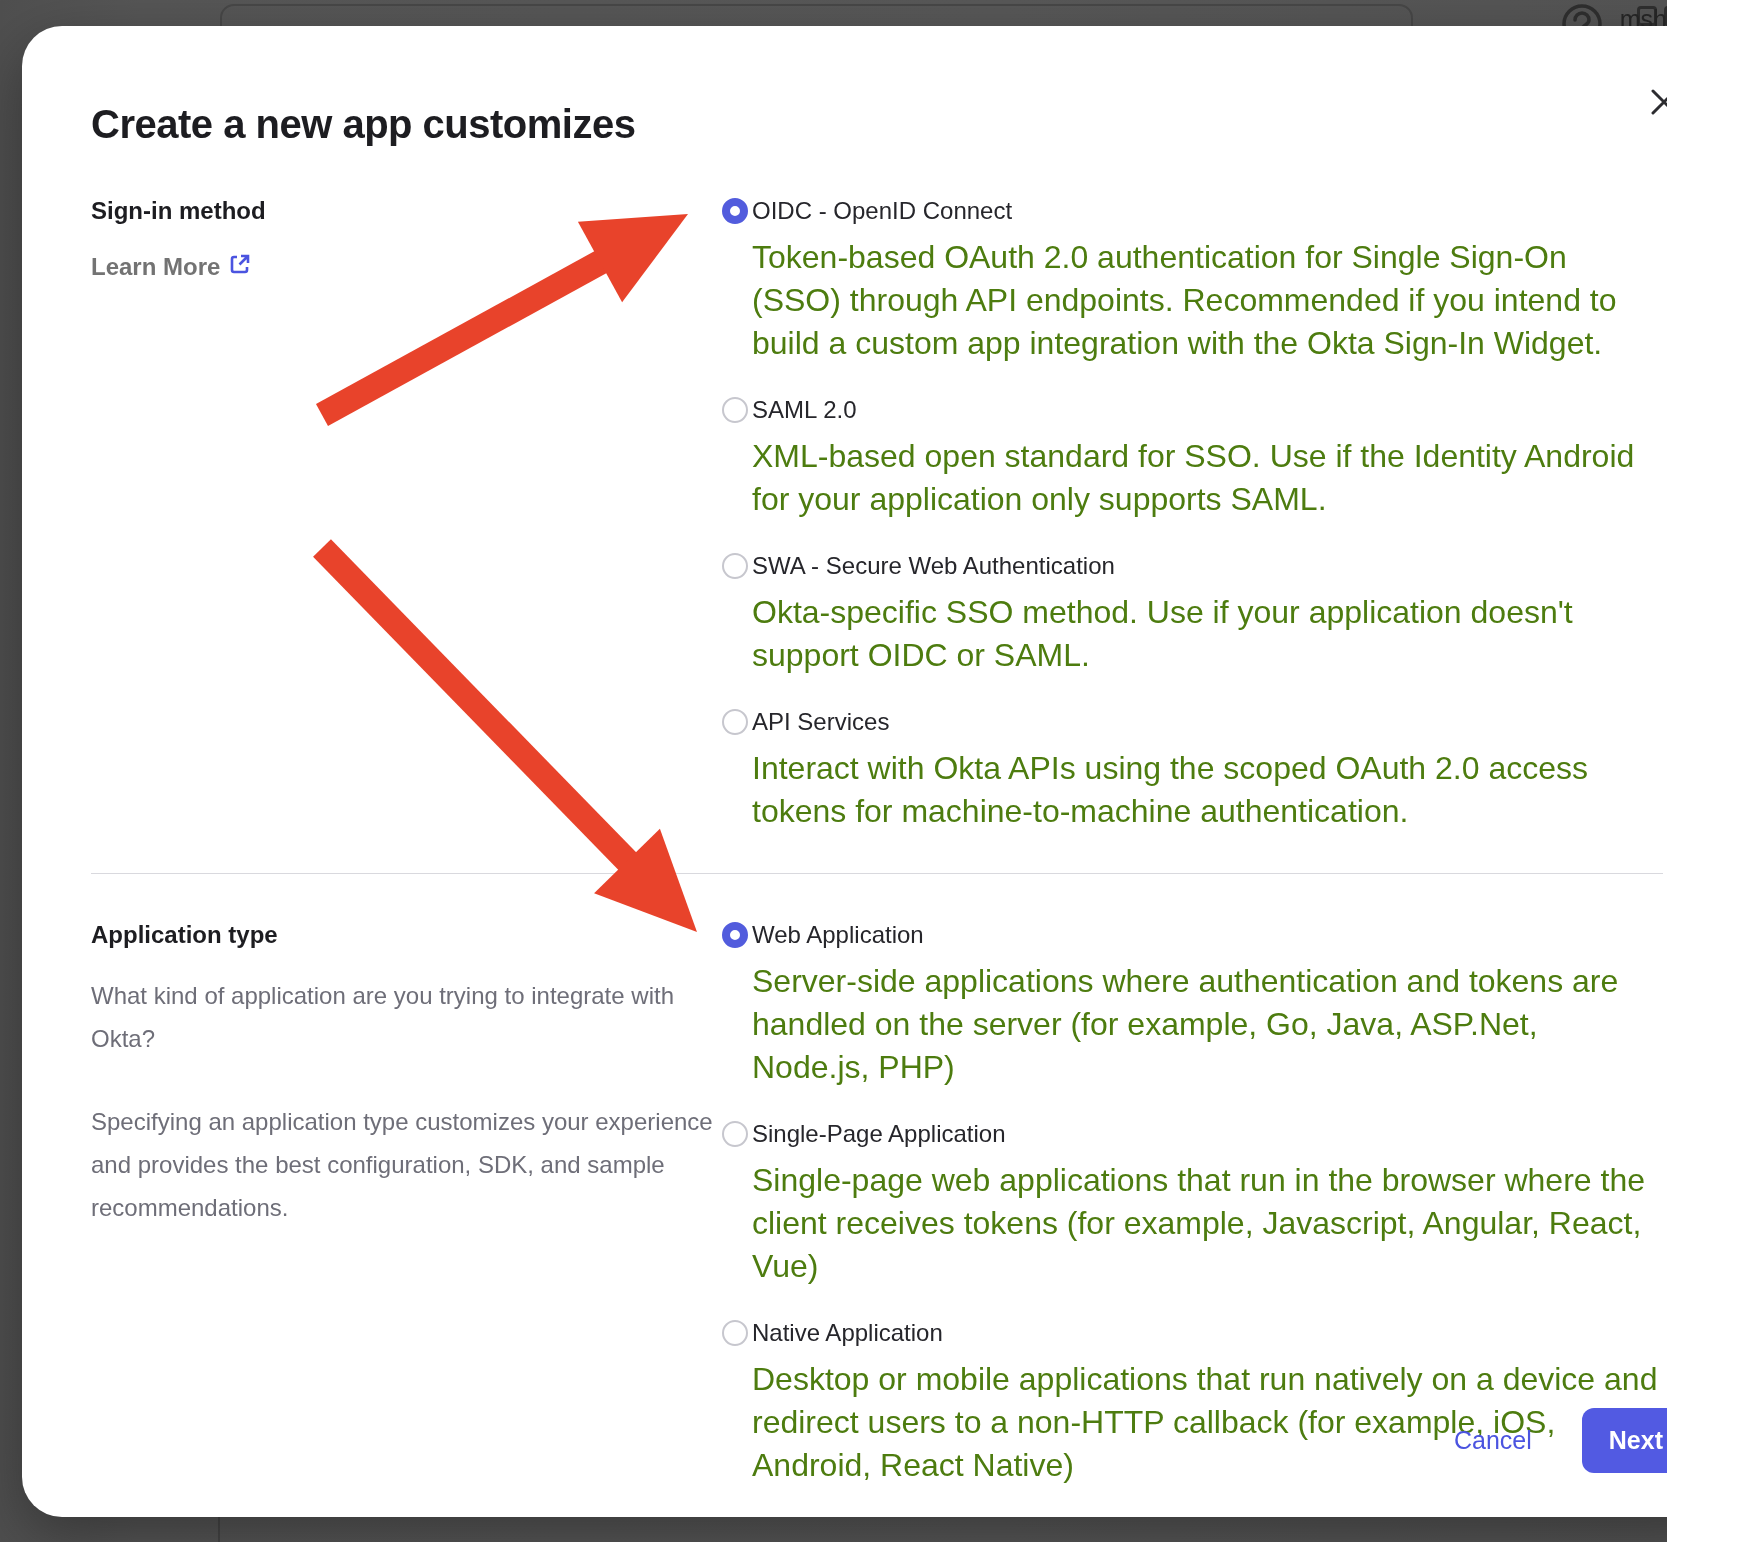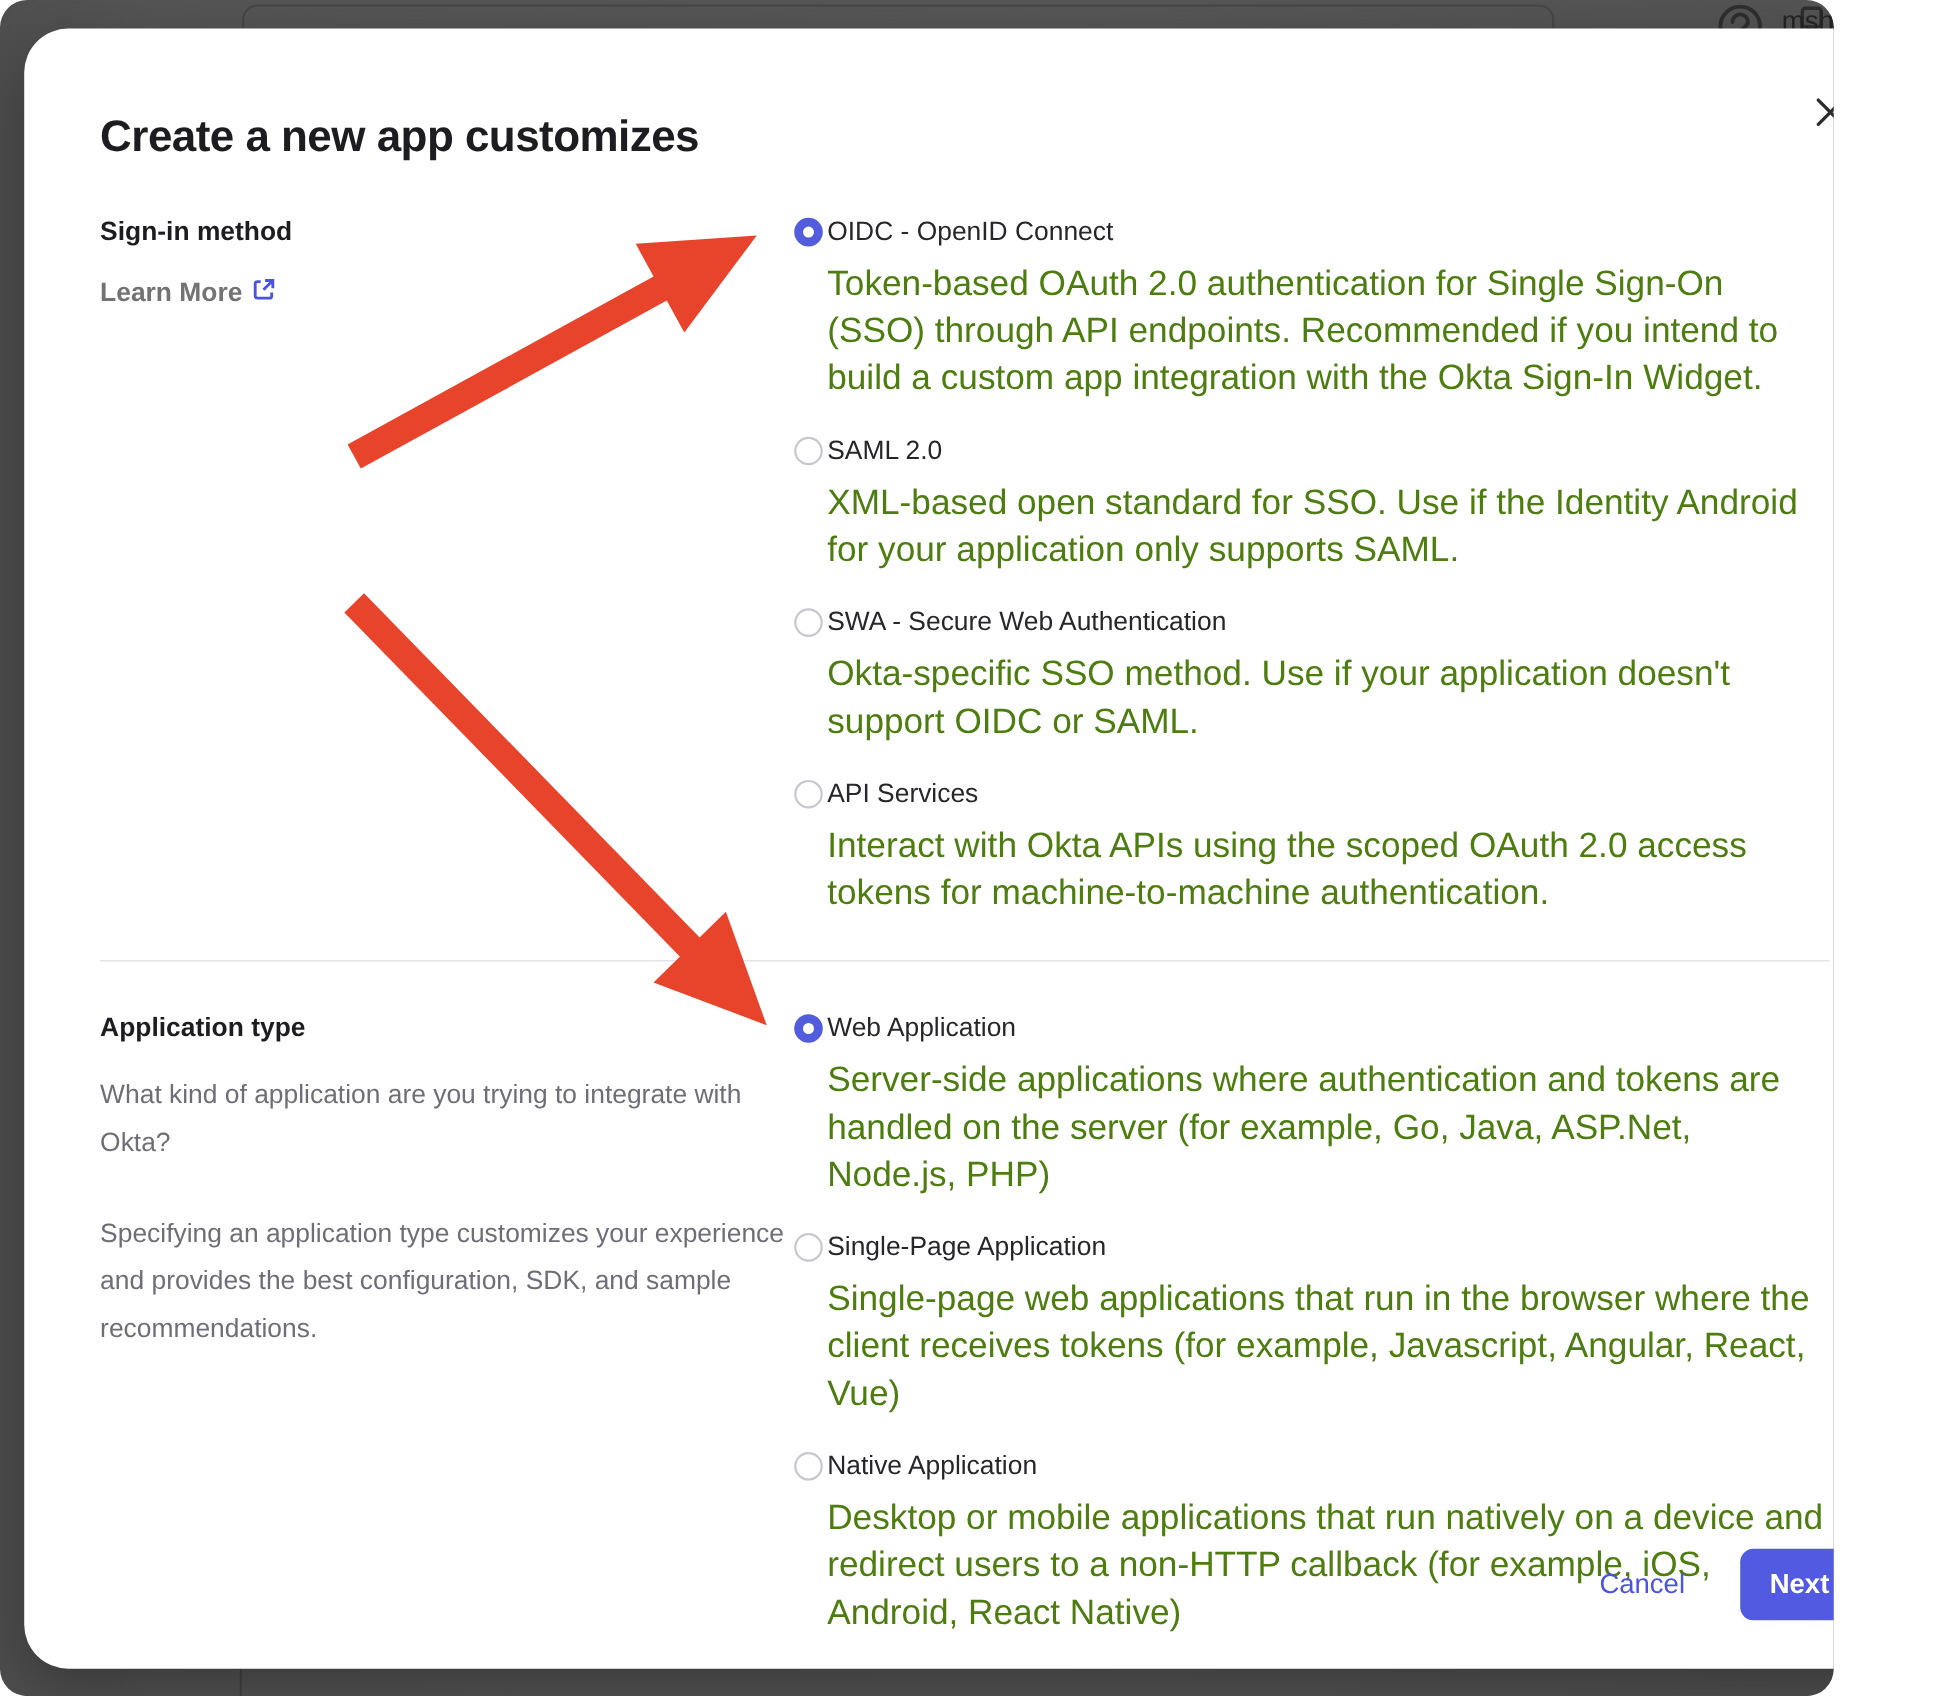--- a/index.html
+++ b/index.html
@@ -1,20 +1,20 @@
 <!DOCTYPE html>
 <html><head>
 <meta charset="utf-8">
 <style>
   * { margin:0; padding:0; box-sizing:border-box; }
   html,body { width:1758px; height:1542px; }
   body { font-family:"Liberation Sans", sans-serif; overflow:hidden; }
 
   .stage { position:relative; width:1667px; height:1542px;
-           background:linear-gradient(90deg,#4f4f4f 0,#565656 140px,#585858 60%,#545454 100%); overflow:hidden;border-radius:25px; }
+           background:linear-gradient(90deg,#4f4f4f 0,#565656 140px,#585858 60%,#545454 100%); overflow:hidden; }
 
   
   .bg-panel { position:absolute; left:220px; top:4px; width:1193px; height:140px;
               border:2px solid #474747; border-radius:14px; }
   .bg-help { position:absolute; left:1560px; top:2px; }
   .bg-grid { position:absolute; left:1637px; top:6px; display:flex; gap:7px; }
   .bg-grid span { width:20px; height:20px; border:3px solid #2f2f2f; border-radius:4px; }
   .bg-account { position:absolute; right:0; top:4px; text-align:left; color:#262626;
                 font-size:25px; line-height:30px; font-weight:400; }
   .bg-seam { position:absolute; left:218px; top:1500px; width:2px; height:42px; background:rgba(0,0,0,0.18); }

